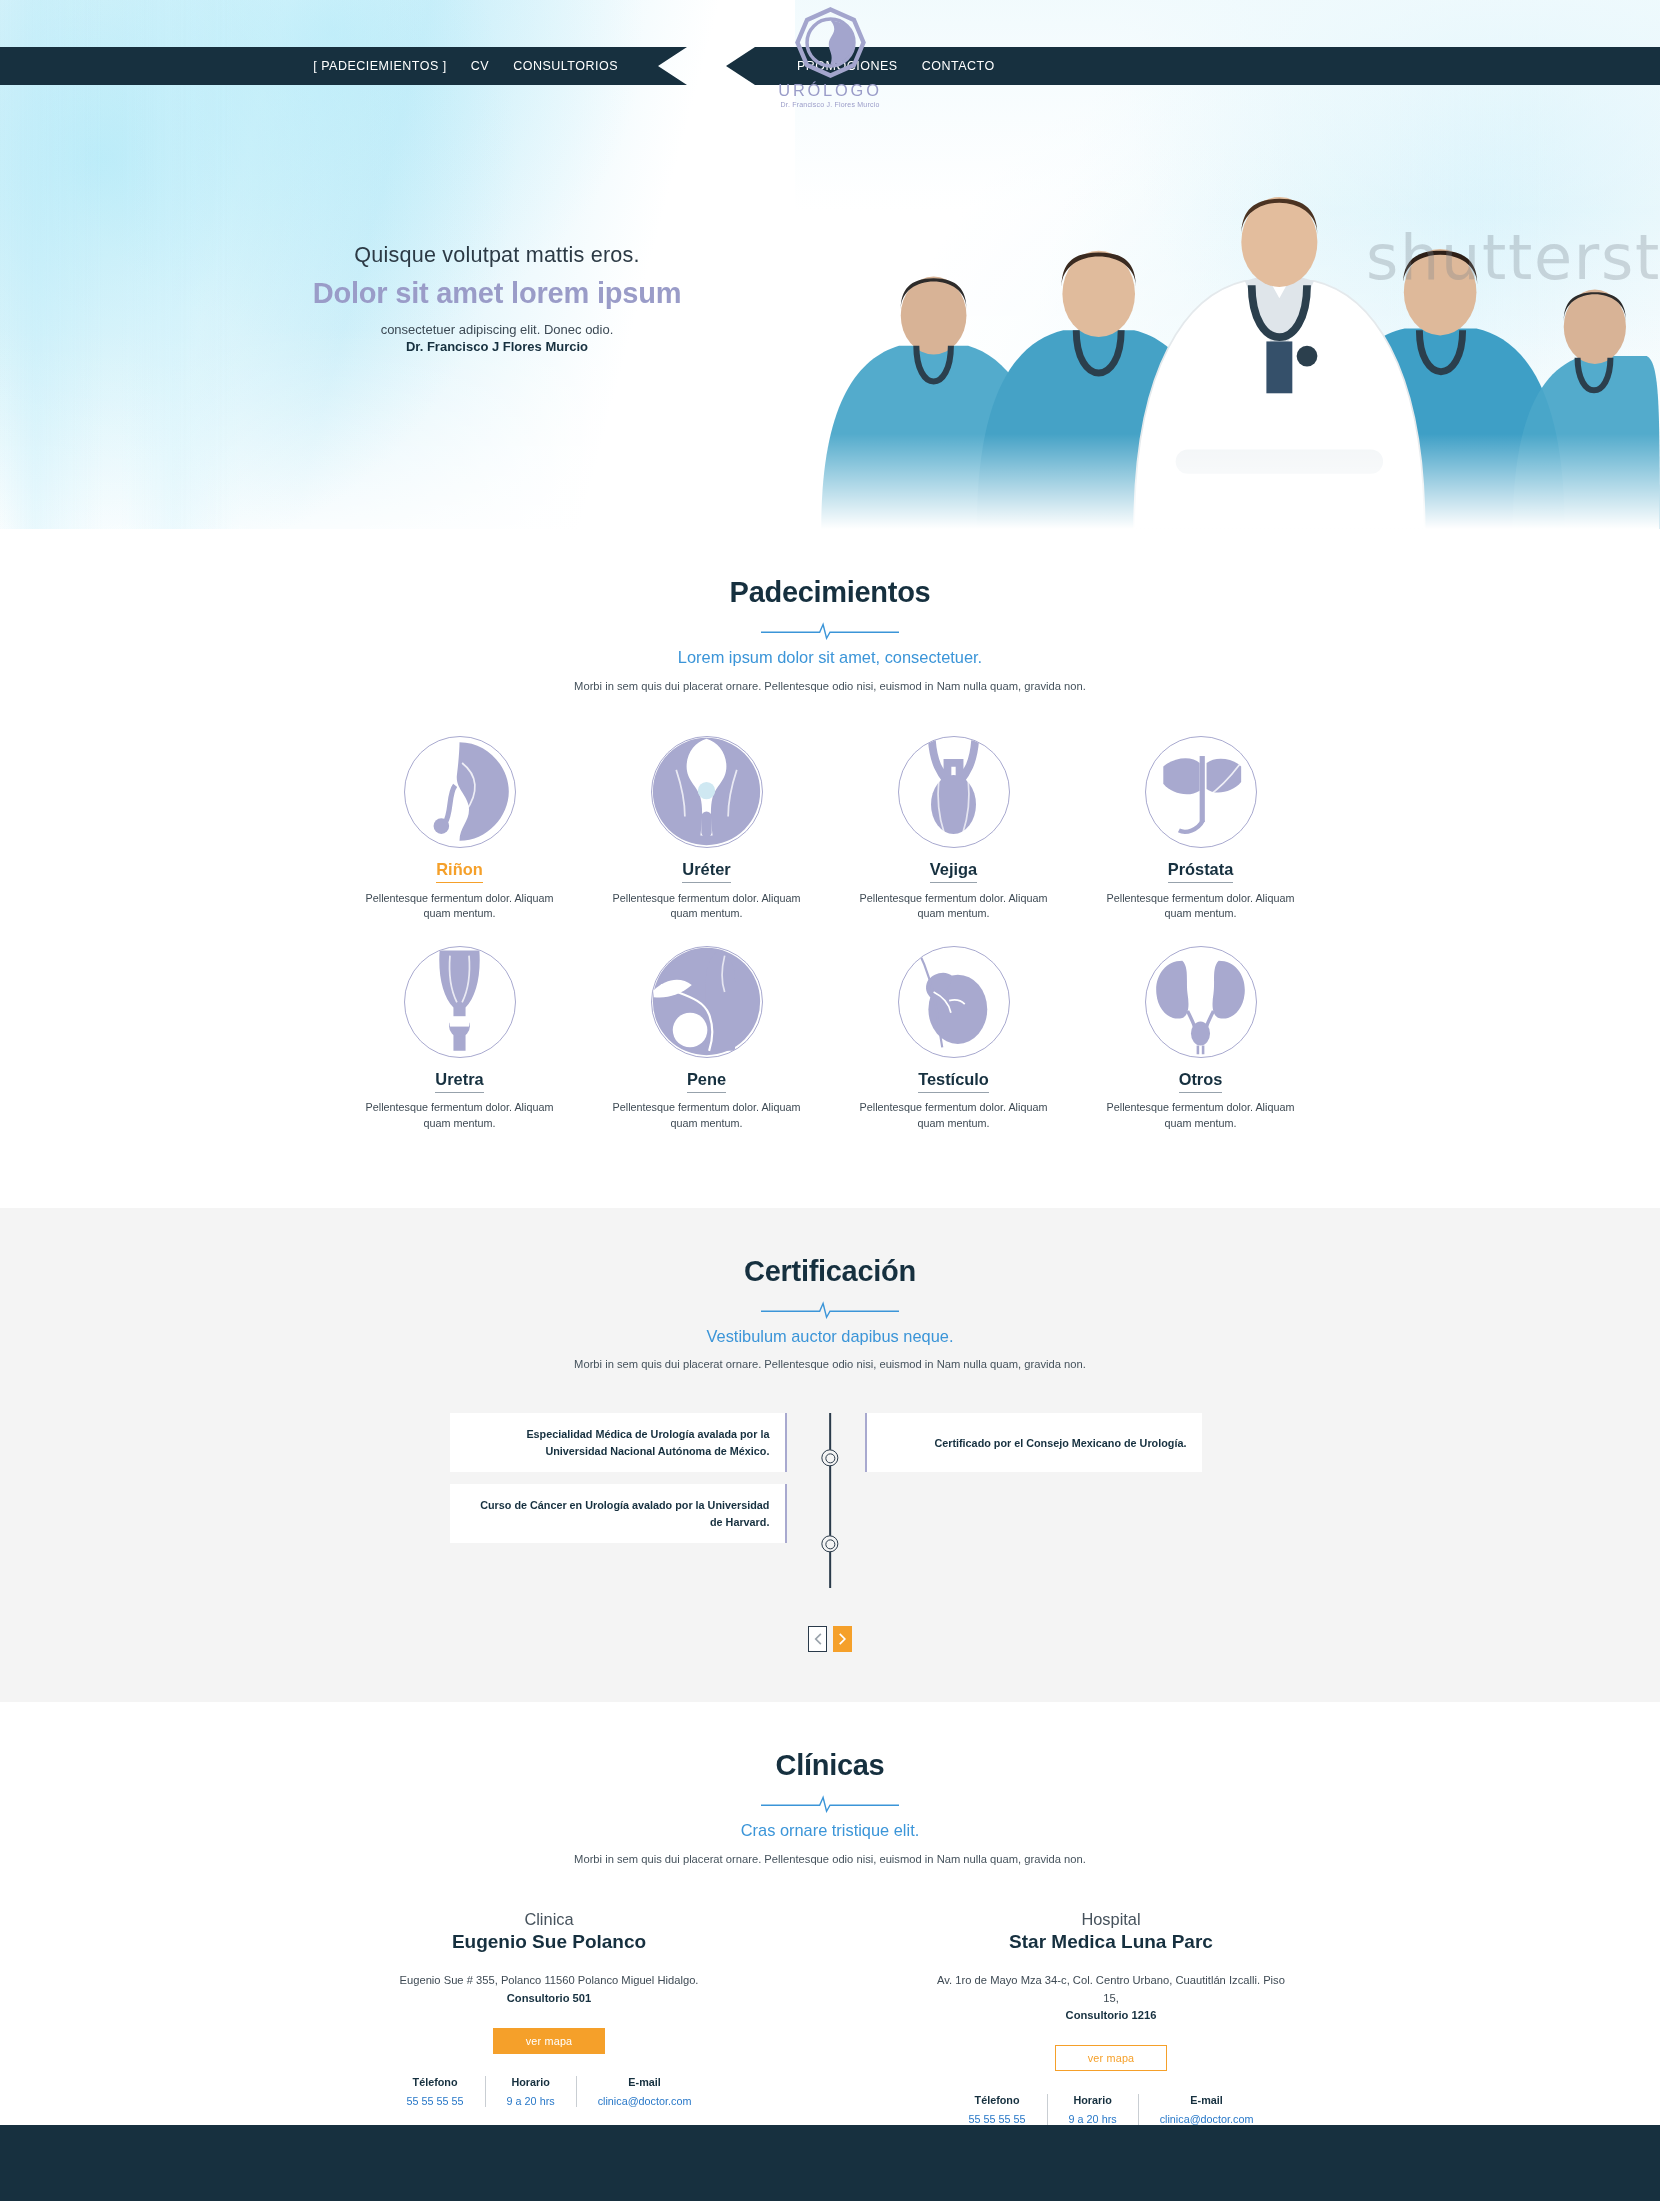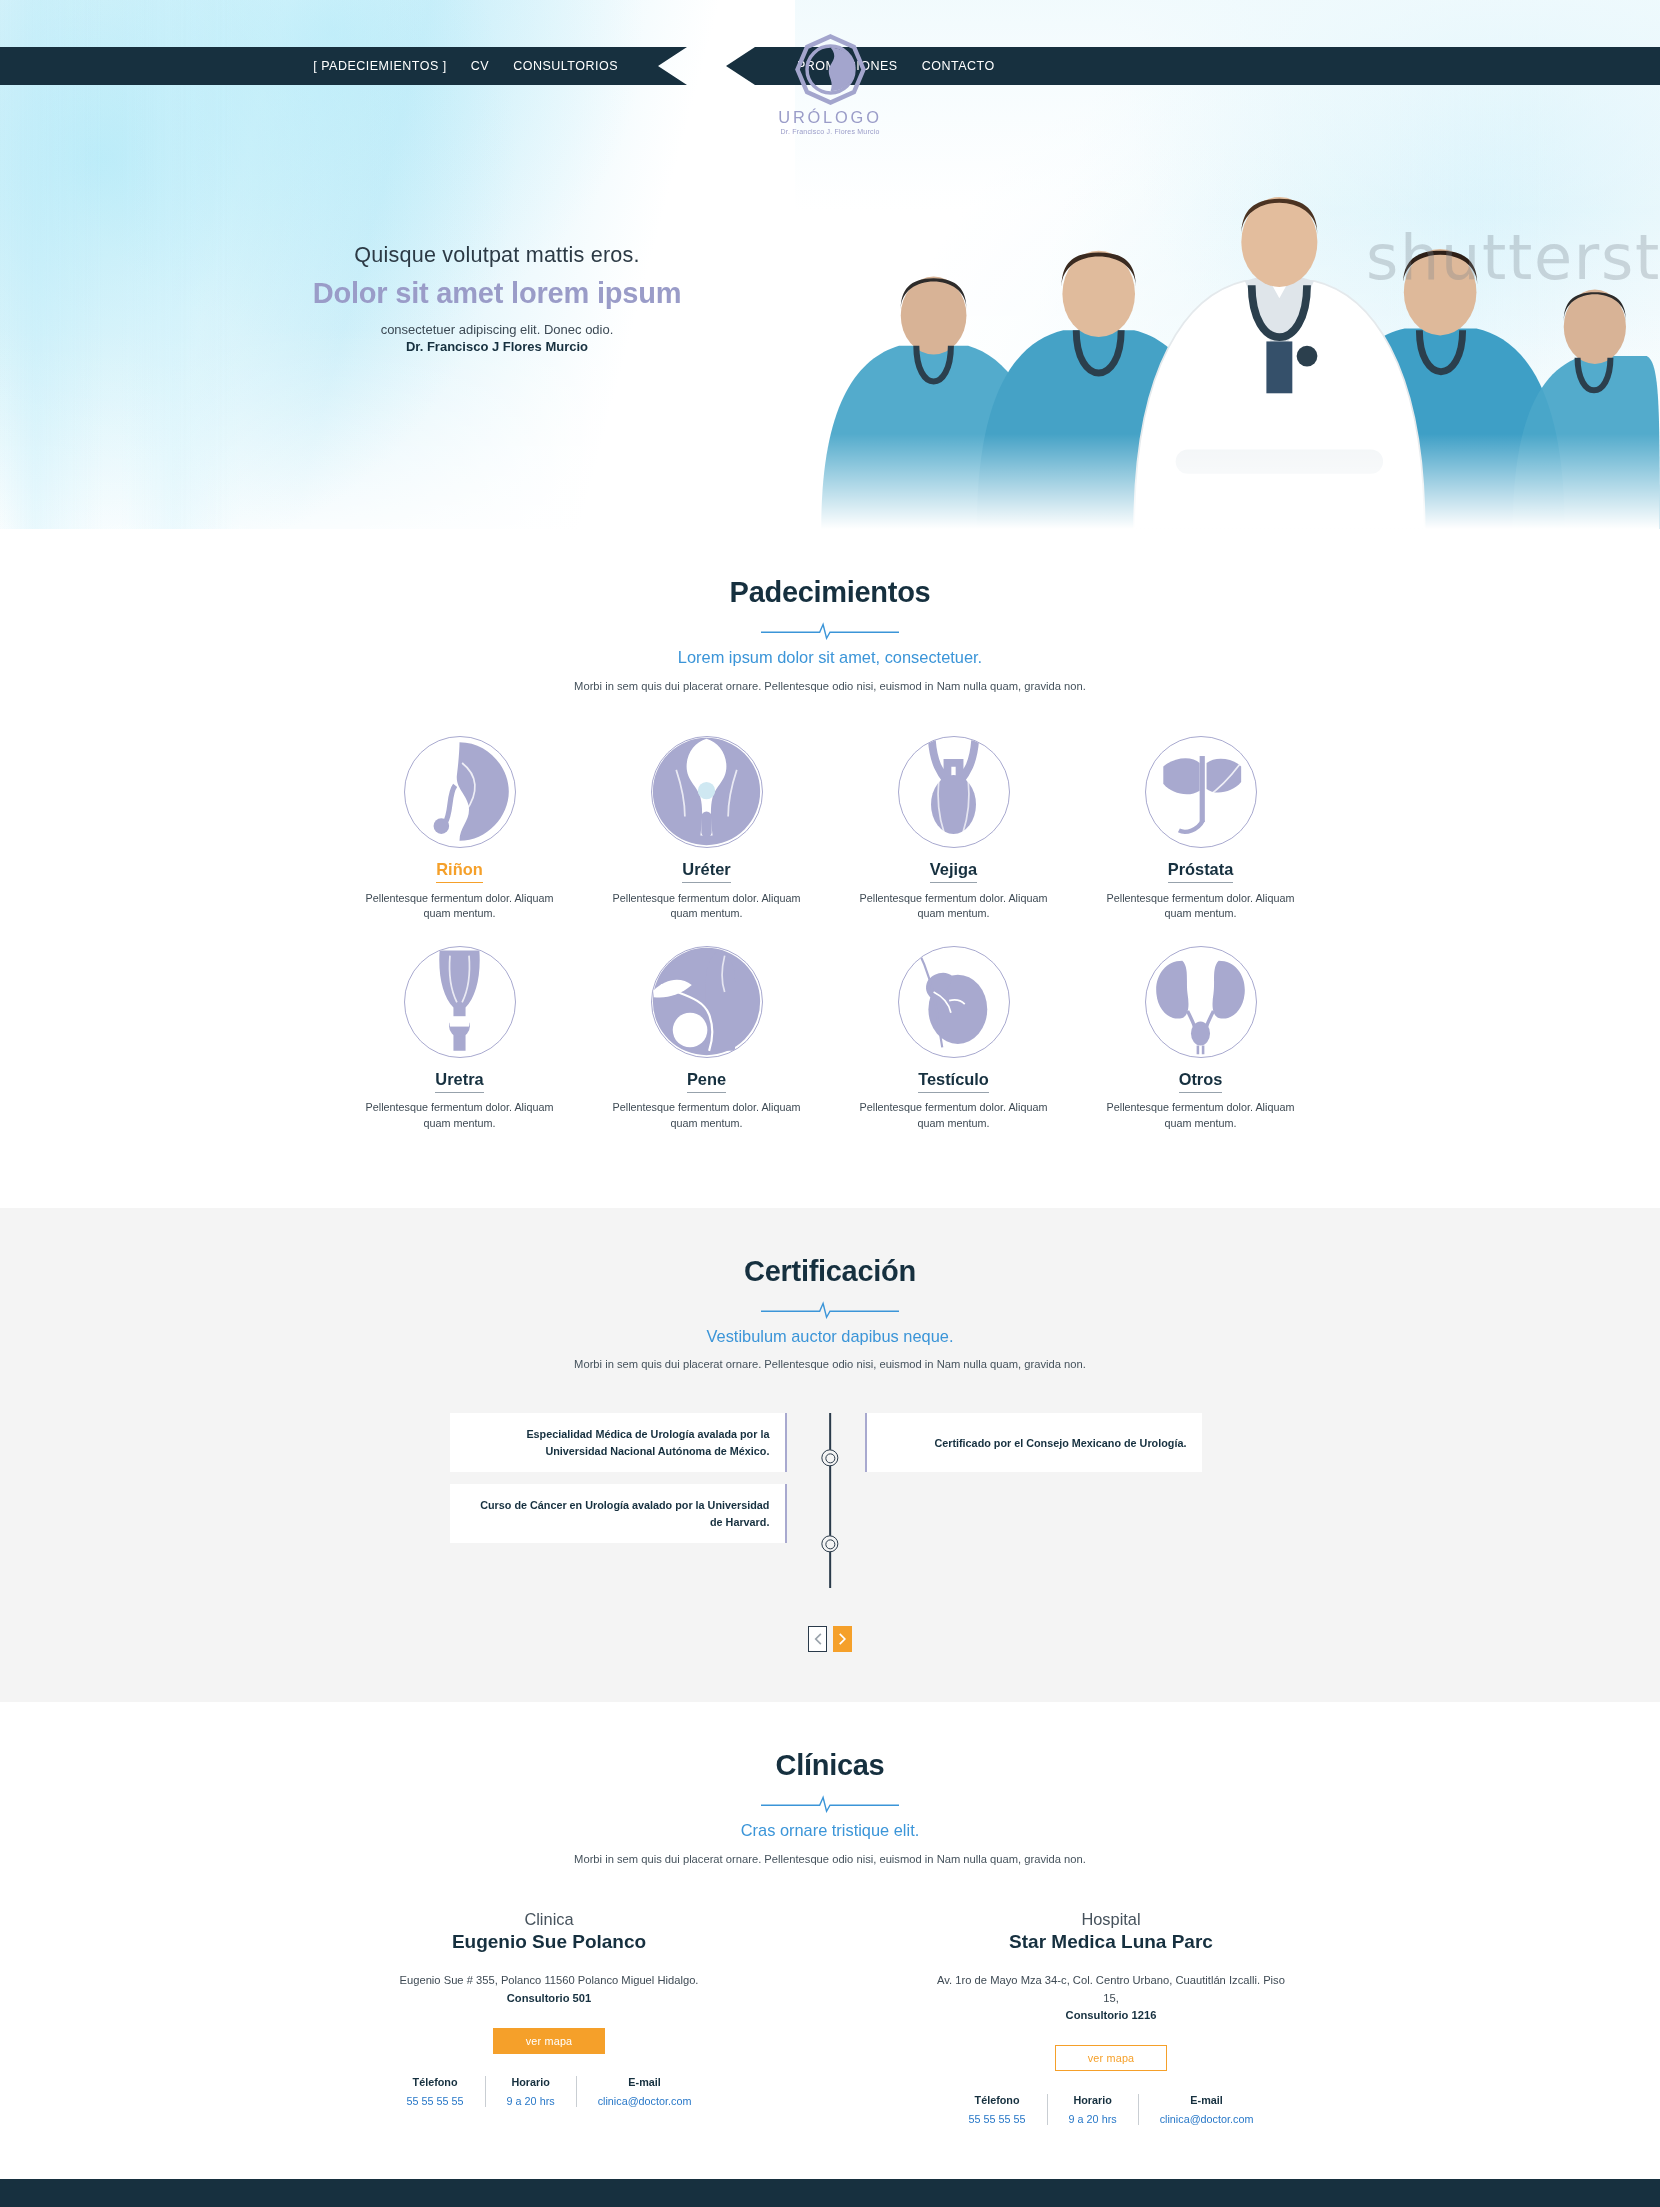--- a/index.html
+++ b/index.html
@@ -64,21 +64,21 @@
                clip-path: polygon(29px 0, 100% 0, 100% 100%, 29px 100%, 0 50%); }
   .nav-item {
     color: #ffffff; font-size: 12.5px; letter-spacing: 0.5px; font-weight: 500;
     margin: 0 12px; white-space: nowrap; cursor: pointer;
     font-family: "Liberation Sans", sans-serif;
   }
   .nav-item.active { letter-spacing: 0.5px; }
 
   
   .logo-wrap {
-    position: absolute; left: 50%; transform: translateX(-50%); top: 33px; z-index: 40;
+    position: absolute; left: 50%; transform: translateX(-50%); top: 6px; z-index: 40;
     width: 156px; text-align: center;
   }
   .logo-mark { width: 73px; height: 73px; margin: 0 auto; position: relative; }
   .logo-title {
     margin-top: 1.7px; font-size: 16.4px; letter-spacing: 2.8px; color: #9a9cc8; font-weight: 400;
   }
   .logo-sub { font-size: 7px; color: #9a9cc8; letter-spacing: 0.2px; margin-top: 1.7px; }
 
   
   .hero-copy { position: absolute; left: 272px; top: 242px; width: 450px; text-align: center; z-index: 20; }
@@ -129,21 +129,21 @@
   .cert-card.l { justify-content: center; text-align: right; border-right: 2.6px solid #a8a9cf; }
   .cert-card.r { justify-content: flex-end; text-align: left;  border-left: 2.6px solid #a8a9cf; }
   .cert-card span { font-size: 10.8px; font-weight: 700; line-height: 1.5; color: #16303f; }
 
   .pager { display: flex; justify-content: center; gap: 5.2px; margin-top: 14px; }
   .pg { width: 19px; height: 26px; display: flex; align-items: center; justify-content: center; cursor: pointer; }
   .pg.prev { border: 1.3px solid #2a3a4a; background: #fff; }
   .pg.next { background: #f5a02a; }
 
   
-  .clin-section { background: #ffffff; padding-bottom: 54px; }
+  .clin-section { background: #ffffff; }
   .clin-row { display: flex; justify-content: center; gap: 199px; margin-top: 43px; }
   .clin { width: 363px; text-align: center; }
   .clin-kind { font-size: 16.4px; color: #46525c; font-weight: 400; }
   .clin-name { font-size: 19px; font-weight: 700; color: #16303f; margin-top: 1.7px; }
   .clin-addr { margin-top: 19px; font-size: 11.2px; line-height: 1.55; color: #3e4a54; }
   .clin-office { font-weight: 700; color: #16303f; }
   .map-btn {
     display: inline-block; margin-top: 21px; width: 112px; padding: 6px 0;
     font-size: 10.8px; cursor: pointer; letter-spacing: 0.2px;
   }

